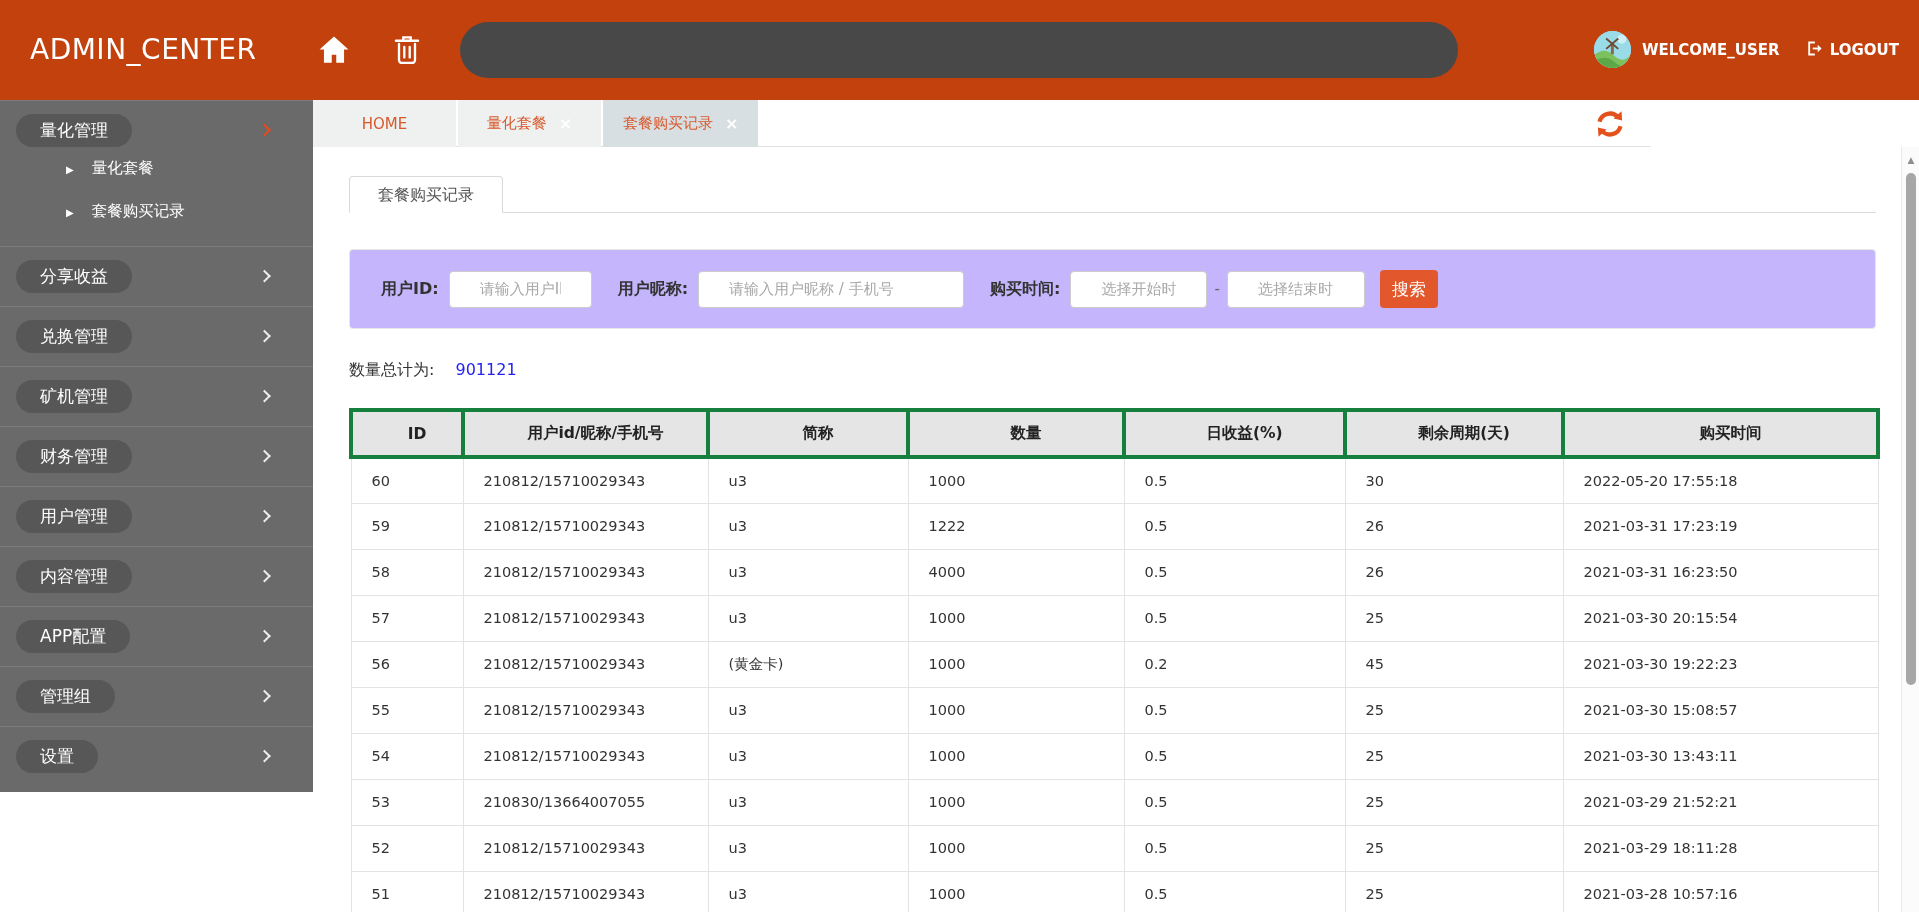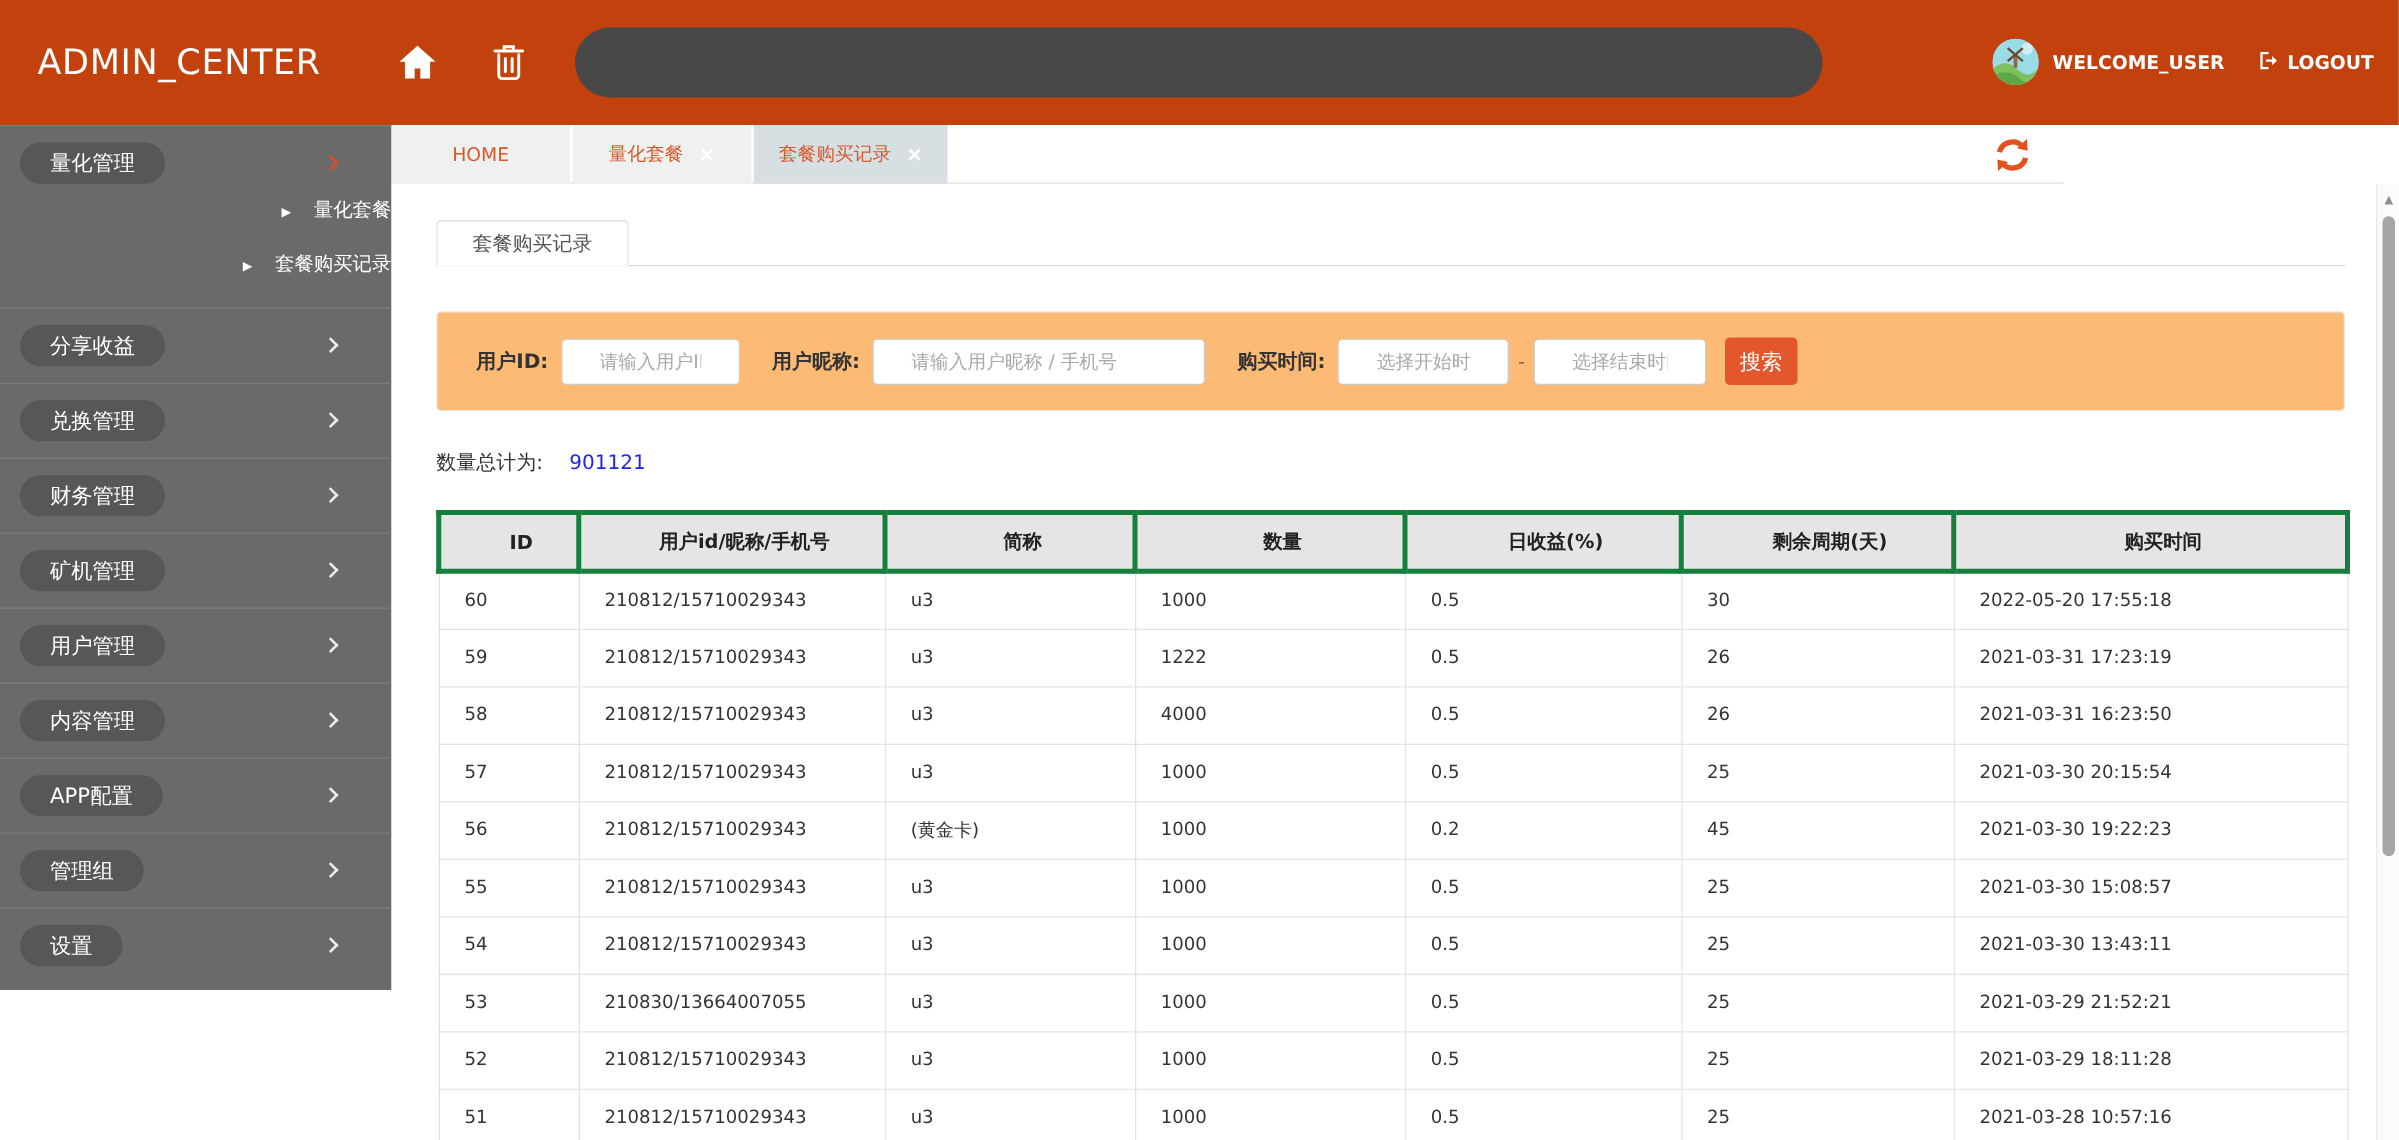--- a/index.html
+++ b/index.html
@@ -28,42 +28,42 @@
   
   .sidebar { position:absolute; left:0; top:100px; width:313px; height:692px; background:#6a6a6a; z-index:4; }
   .sb-group { border-top:1px solid #7d7d7d; padding:13px 0; position:relative; }
   .sb-row { position:relative; height:33px; display:flex; align-items:center; cursor:pointer; }
   .sb-pill { display:inline-block; margin-left:16px; padding:5px 24px; background:#575757;
     border-radius:18px; color:#fff; font-size:17px; white-space:nowrap; }
   .sb-chev { position:absolute; right:44px; top:50%; width:9px; height:9px;
     border-top:2px solid #ececec; border-right:2px solid #ececec;
     transform:translateY(-60%) rotate(45deg); }
   .sb-chev.on { border-color:#e8491f; }
-  .sb-sub { height:43px; line-height:43px; padding-left:104px; color:#fff; font-size:15.5px;
-    cursor:pointer; white-space:nowrap;text-align:right; }
+  .sb-sub { height:43px; line-height:43px; padding-left:66px; color:#fff; font-size:15.5px;
+    cursor:pointer; white-space:nowrap; }
   .sb-caret { font-size:10px; margin-right:18px; color:#fff; }
 
   
   .main { position:absolute; left:313px; top:100px; width:1338px; height:812px; background:#fff; }
   .tabstrip { position:relative; height:47px; border-bottom:1px solid #e2e2e2; background:#fff;
     display:flex; gap:2px; }
   .tab { position:relative; min-width:143px; height:47px; display:flex; align-items:center;
     justify-content:center; gap:12px; background:#eff1f1; color:#d7592b; font-size:15px;
     cursor:pointer; padding:0 20px; }
   .tab.active { background:#d8dfe3; }
   .tab-close { color:#fff; font-size:16px; font-weight:700; line-height:1; cursor:pointer; }
   .refresh { position:absolute; right:26px; top:9px; width:30px; height:30px; cursor:pointer; }
 
   .content { margin-left:36px; width:1527px; }
   .innertab-row { margin-top:29px; height:37px; border-bottom:1px solid #d9d9d9; position:relative; }
   .innertab { position:absolute; left:0; top:0; height:37px; line-height:36px; padding:0 28px;
     background:#fff; border:1px solid #d9d9d9; border-bottom:1px solid #fff; border-radius:4px 4px 0 0;
     color:#555; font-size:16px; cursor:pointer; }
 
-  .filter-panel { margin-top:36px; height:80px; background:#fdba74; border:1px solid #e7e7e7;
+  .filter-panel { margin-top:36px; height:80px; background:#c4b5fd; border:1px solid #e7e7e7;
     border-radius:4px; display:flex; align-items:center; padding-left:31px; }
   .f-label { font-size:16px; font-weight:700; color:#333; margin-right:10px; white-space:nowrap; }
   .f-input { height:37px; border:1px solid #ccc; border-radius:4px; background:#fff; outline:none;
     font-size:15px; padding:0 30px; color:#333;
     font-family:"DejaVu Sans","Liberation Sans",sans-serif; }
   .f-input::placeholder { color:#a9a9a9; }
   .w1 { width:143px; margin-right:26px; }
   .w2 { width:266px; margin-right:26px; }
   .w3 { width:137px; }
   .w4 { width:138px; }
@@ -149,27 +149,27 @@
         </div>
       </div>
       <div class="sb-group">
         <div class="sb-row">
           <span class="sb-pill">兑换管理</span>
           <span class="sb-chev"></span>
         </div>
       </div>
       <div class="sb-group">
         <div class="sb-row">
+          <span class="sb-pill">矿机管理</span>
+          <span class="sb-chev"></span>
+        </div>
+      </div>
+      <div class="sb-group">
+        <div class="sb-row">
           <span class="sb-pill">财务管理</span>
-          <span class="sb-chev"></span>
-        </div>
-      </div>
-      <div class="sb-group">
-        <div class="sb-row">
-          <span class="sb-pill">矿机管理</span>
           <span class="sb-chev"></span>
         </div>
       </div>
       <div class="sb-group">
         <div class="sb-row">
           <span class="sb-pill">用户管理</span>
           <span class="sb-chev"></span>
         </div>
       </div>
       <div class="sb-group">

